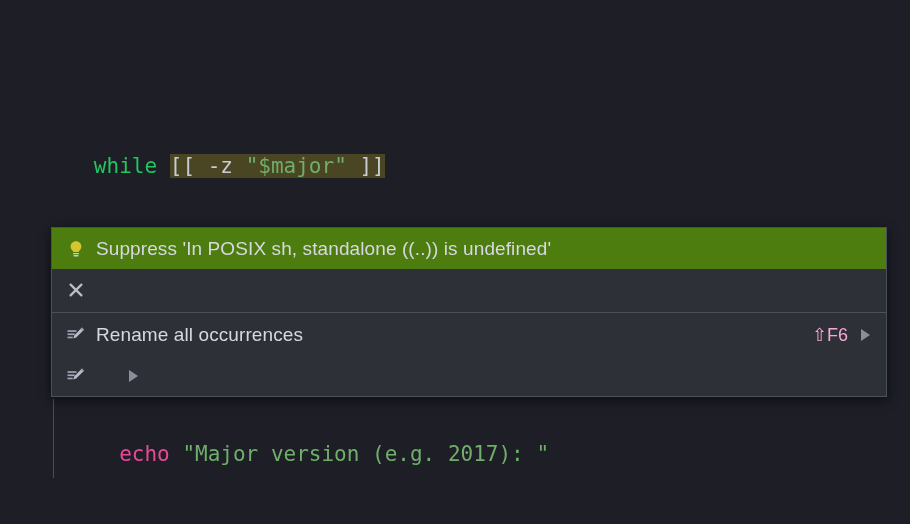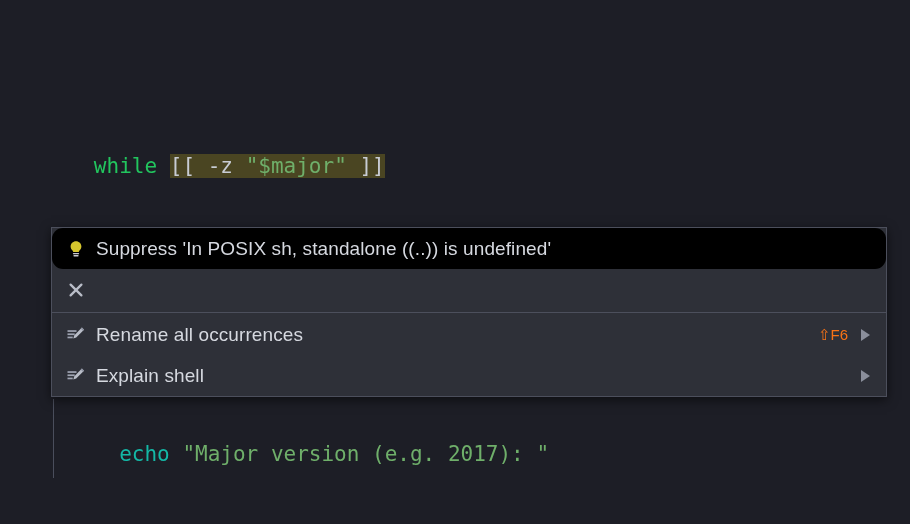--- a/index.html
+++ b/index.html
@@ -40,21 +40,21 @@
   
   .indent-guide {
     position: absolute;
     left: 53px;
     width: 1px;
     background: #4A4E5C;
   }
 
   
   .kw      { color: #22c55e; }
-  .builtin { color: #14b8a6; }
+  .builtin { color: #ec4899; }
   .str     { color: #6FAF6A; }
   .plain   { color: #C8CCD4; }
   .punc    { color: #C8CCD4; }
 
   
   .hl-olive  { background: #4A4522; }
 
   
   .hidden-row {
     position: absolute;
@@ -90,40 +90,40 @@
     z-index: 10;
   }
 
   .menu-item {
     display: flex;
     align-items: center;
     height: 41px;
     padding: 0 12px 0 14px;
     white-space: nowrap;
   }
-  .menu-item.selected { background: #000000; border-radius: 11px; }
+  .menu-item.selected { background: #4d7c0f; }
 
   .mi-icon {
     width: 30px;
     min-width: 30px;
     display: flex;
     align-items: center;
     justify-content: flex-start;
   }
 
   .mi-label {
     flex: 1;
     overflow: hidden;
     text-overflow: ellipsis;
     letter-spacing: 0.1px;
   }
 
   .mi-shortcut {
-    color: #f97316;
-    font-size: 15px;
+    color: #f9a8d4;
+    font-size: 18px;
     padding-left: 20px;
     white-space: nowrap;
   }
 
   .mi-arrow {
     width: 26px;
     min-width: 26px;
     display: flex;
     align-items: center;
     justify-content: center;
@@ -234,21 +234,20 @@
     <div class="menu-item">
       <span class="mi-icon">
         <svg width="20" height="20" viewBox="0 0 20 20">
           <rect x="1.5" y="5.2" width="9" height="1.7" fill="#9FA4B2"></rect>
           <rect x="1.5" y="8.4" width="7.2" height="1.7" fill="#9FA4B2"></rect>
           <rect x="1.5" y="11.6" width="5.2" height="1.7" fill="#9FA4B2"></rect>
           <path d="M15.9 2.6 L18 4.7 L10.2 12.5 L7.3 13.4 L8.2 10.5 Z" fill="#B9BDC8"></path>
           <path d="M15.9 2.6 L18 4.7 L16.9 5.8 L14.8 3.7 Z" fill="#8C91A0"></path>
         </svg>
       </span>
-      <span class="mi-label">Explain shell</span>
       <span class="mi-shortcut"></span>
       <span class="mi-arrow">
         <span class="arrow-tri"></span>
       </span>
     </div>
 
   </div>
 </div>
 
 </body></html>

